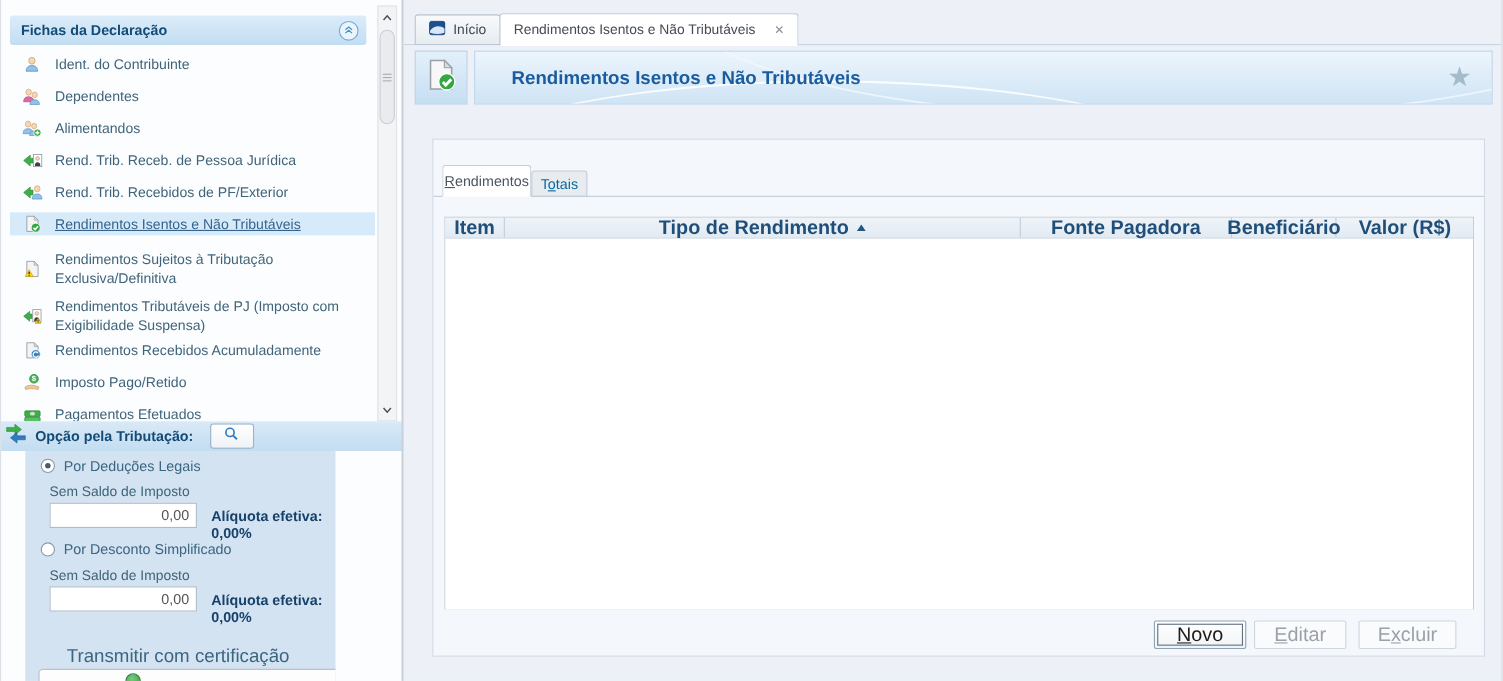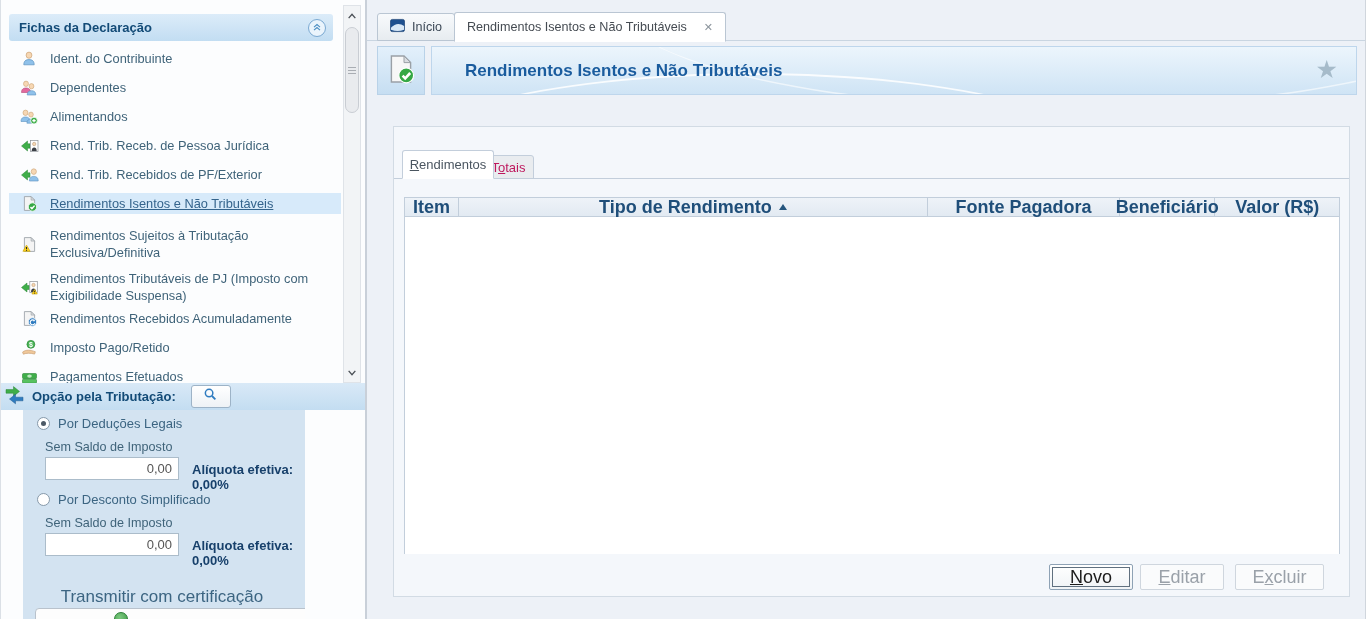--- a/index.html
+++ b/index.html
@@ -52,22 +52,22 @@
 
   .hdr-icon { position:absolute; left:10px; top:46px; width:48px; height:49px; background:linear-gradient(#e3f0fb,#c6def2); border:1px solid #b9d2e8; display:flex; align-items:center; justify-content:center; }
   .banner { position:absolute; left:64px; top:46px; width:926px; height:49px; background:linear-gradient(180deg,#ecf5fc,#cfe4f5); border:1px solid #bed6ec; display:flex; align-items:center; padding-left:33px; overflow:hidden; }
   .banner::before { content:''; position:absolute; left:-60px; top:26px; width:760px; height:200px; border-radius:50%; border-top:2px solid rgba(255,255,255,.85); }
   .banner::after { content:''; position:absolute; left:180px; top:-160px; width:900px; height:220px; border-radius:50%; border-bottom:2px solid rgba(255,255,255,.6); }
   .banner-title { font-size:17px; font-weight:bold; color:#1a5c9e; position:relative; z-index:1; }
   .fav-star { position:absolute; right:18px; top:50%; transform:translateY(-54%); font-size:25px; color:#a6bbca; z-index:1; cursor:pointer; }
 
   .panel { position:absolute; left:26px; top:126px; width:957px; height:471px; background:#f4f7fb; border:1px solid #d2dbe4; }
   .itab { position:absolute; display:flex; align-items:center; justify-content:center; font-size:13px; border:1px solid #c3cedb; border-radius:3px 3px 0 0; cursor:pointer; }
-  .itab.active { left:8px; top:23px; width:92px; height:29px; background:#fff; border-bottom:1px solid #fff; color:#4a5560; z-index:2; }
-  .itab.inactive { left:89px; top:28px; width:51px; height:24px; background:#e9ecef; color:#be185d; }
+  .itab.active { left:8px; top:23px; width:81px; height:29px; background:#fff; border-bottom:1px solid #fff; color:#4a5560; z-index:2; }
+  .itab.inactive { left:89px; top:28px; width:51px; height:24px; background:#e9ecef; color:#0369a1; }
   .tabline { position:absolute; left:0; top:51px; width:100%; height:1px; background:#c3cedb; }
 
   .tbl { position:absolute; left:10px; top:70px; width:936px; height:357px; border:1px solid #c2cedb; background:#fff; }
   .tbl-head { display:flex; height:19px; background:linear-gradient(#eef3f8,#e2eaf2); border-bottom:1px solid #c2cedb; }
   .th { display:flex; align-items:center; justify-content:center; font-size:18px; font-weight:bold; color:#1f4e79; border-right:1px solid #c2cedb; cursor:pointer; }
   .th:last-child { border-right:none; }
   .sort-asc { display:inline-block; width:0; height:0; border-left:4px solid transparent; border-right:4px solid transparent; border-bottom:6px solid #25567e; margin-left:7px; }
   .tbl-body { height:337px; background:#fff; }
 
   .btn { position:absolute; top:437px; height:26px; display:flex; align-items:center; justify-content:center; font-size:18px; border-radius:2px; cursor:pointer; }

